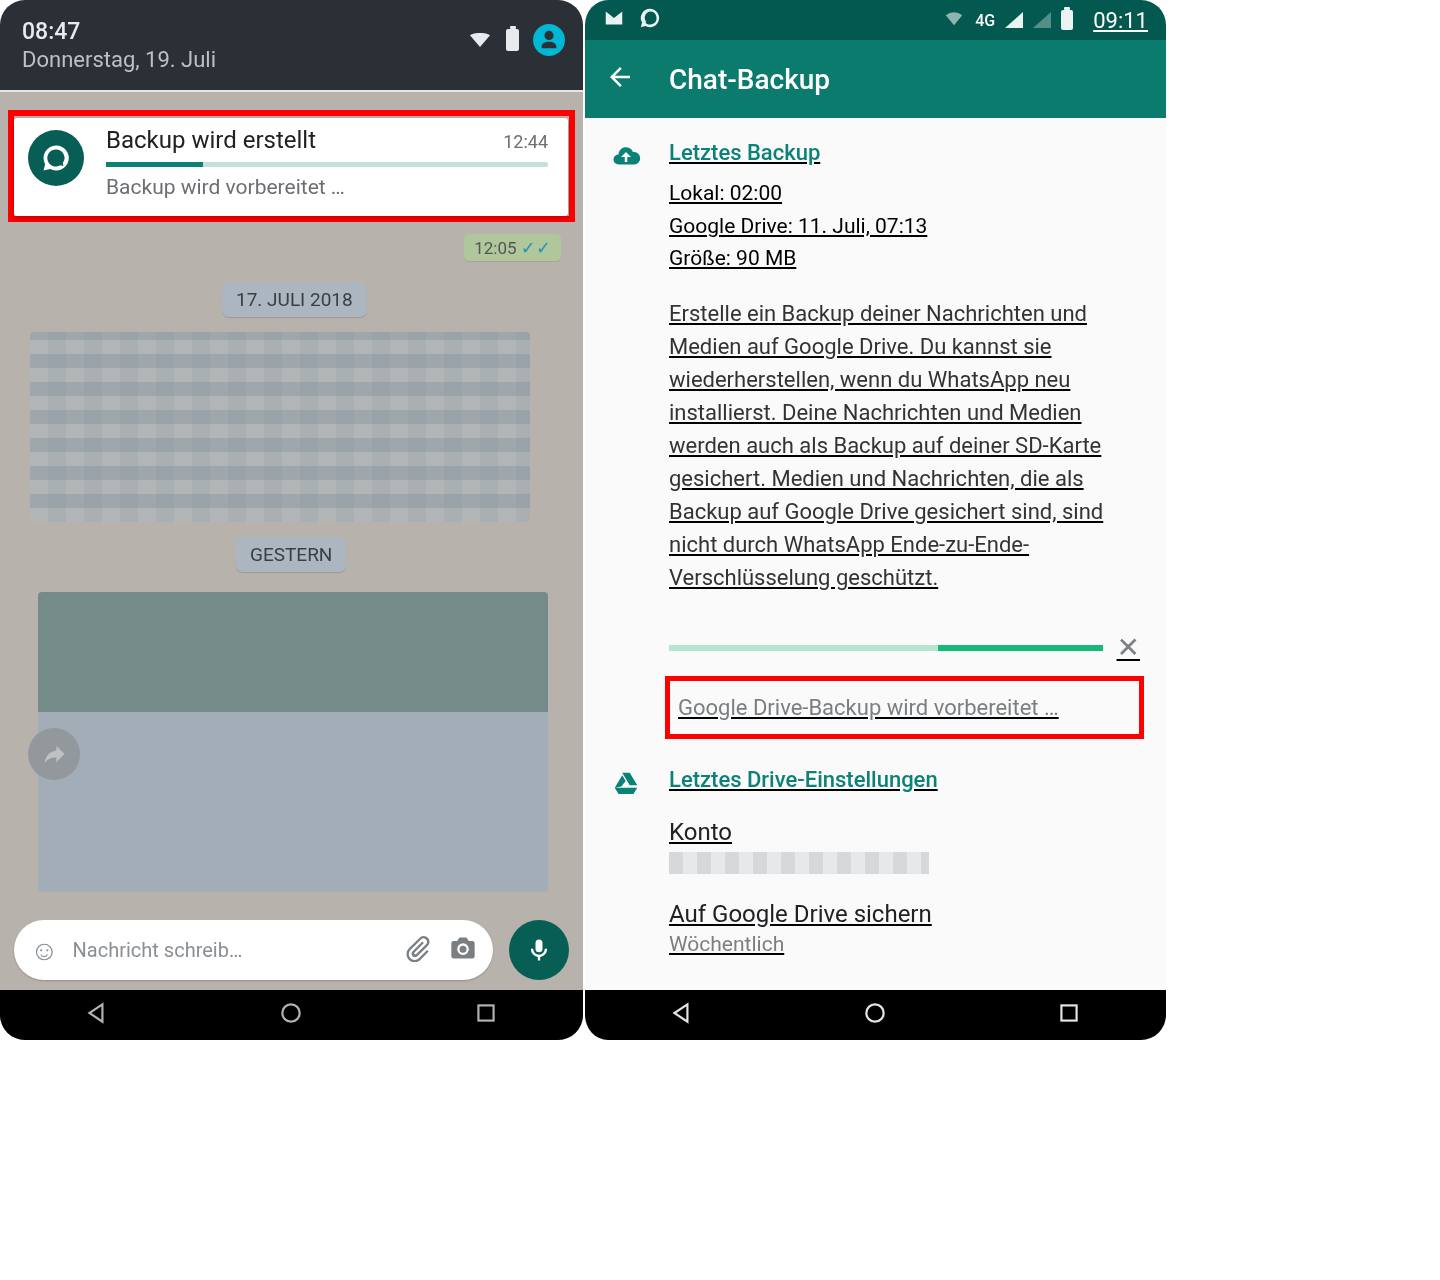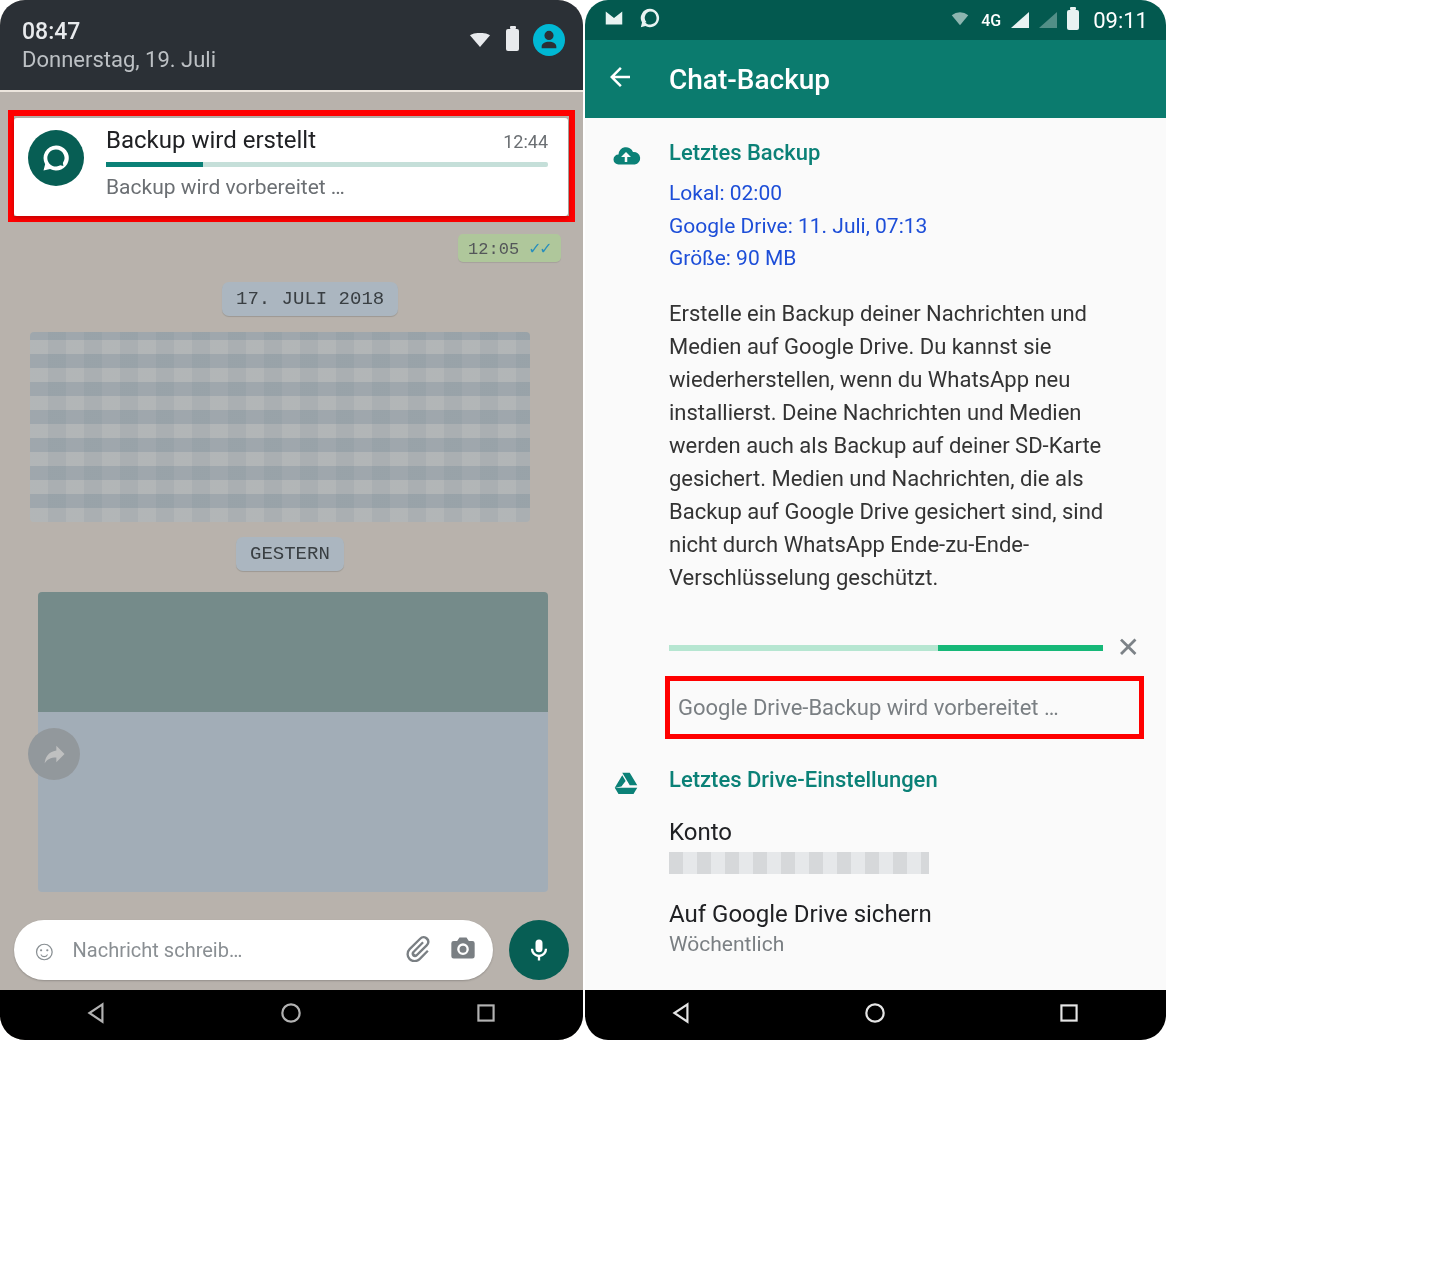--- a/index.html
+++ b/index.html
@@ -120,21 +120,20 @@
     width: 22%;
     background: #0b8177;
   }
   .notif-sub { font-size: 21px; color:#6b6f73; margin-top: 8px; }
 
   
   .left-chat {
     position:absolute;
     left:0; right:0; top: 92px; bottom: 0;
     background: #ece5dd;
-    font-family: Liberation Mono, monospace;
   }
   .dim-overlay {
     position:absolute;
     left:0; right:0; top:0; bottom:0;
     background: rgba(0,0,0,.22);
     z-index: 3;
   }
 
   .msg-time-badge {
     position:absolute;
@@ -237,44 +236,45 @@
   .sb-signal {
     width:0;height:0;
     border-left: 18px solid transparent;
     border-bottom: 16px solid #e8f3f2;
   }
   .sb-signal.dim { opacity:.35; }
   .sb-batt {
     width:12px;height:20px;background:#e8f3f2;border-radius:2px; position:relative;
   }
   .sb-batt::before{content:'';position:absolute;top:-3px;left:3px;width:6px;height:3px;background:#e8f3f2;border-radius:1px;}
-  .sb-time { font-size:22px; margin-left:4px; }
+  .sb-time { font-size:22px; margin-left:10px;text-decoration:underline; }
   .sb-4g { font-size:16px; font-weight:500; }
 
   .appbar {
     height: 78px;
     background: #0b7b6e;
     color:#fff;
     display:flex; align-items:center;
     padding: 0 20px;
   }
   .appbar .back { margin-right: 34px; cursor:pointer; }
   .appbar .back svg { width:30px;height:30px; fill:#fff; }
   .appbar .title { font-size: 28px; font-weight:500; }
 
   .settings { padding: 22px 26px 0 26px; }
   .section {
     display:flex;
     gap: 26px;
+    text-decoration: underline;
   }
   .section-icon { width: 32px; flex:none; padding-top:2px; }
   .section-icon svg { width:30px;height:30px; fill:#0b8177; }
   .section-body { flex:1; }
   .section-title { color:#0b8177; font-size:22px; font-weight:500; margin-bottom: 12px; }
-  .section-line { font-size:21px; color:#1d4ed8; line-height:1.55; }
+  .section-line { font-size:21px; color:#000000; line-height:1.55; }
   .section-para { font-size:22px; color:#333; line-height:1.5; margin-top: 22px; }
 
   .gd-progress-row {
     display:flex; align-items:center; gap:14px;
     margin-top: 40px;
   }
   .gd-progress {
     flex:1; height:6px;
     background: #b6e6d1;
     position:relative;

